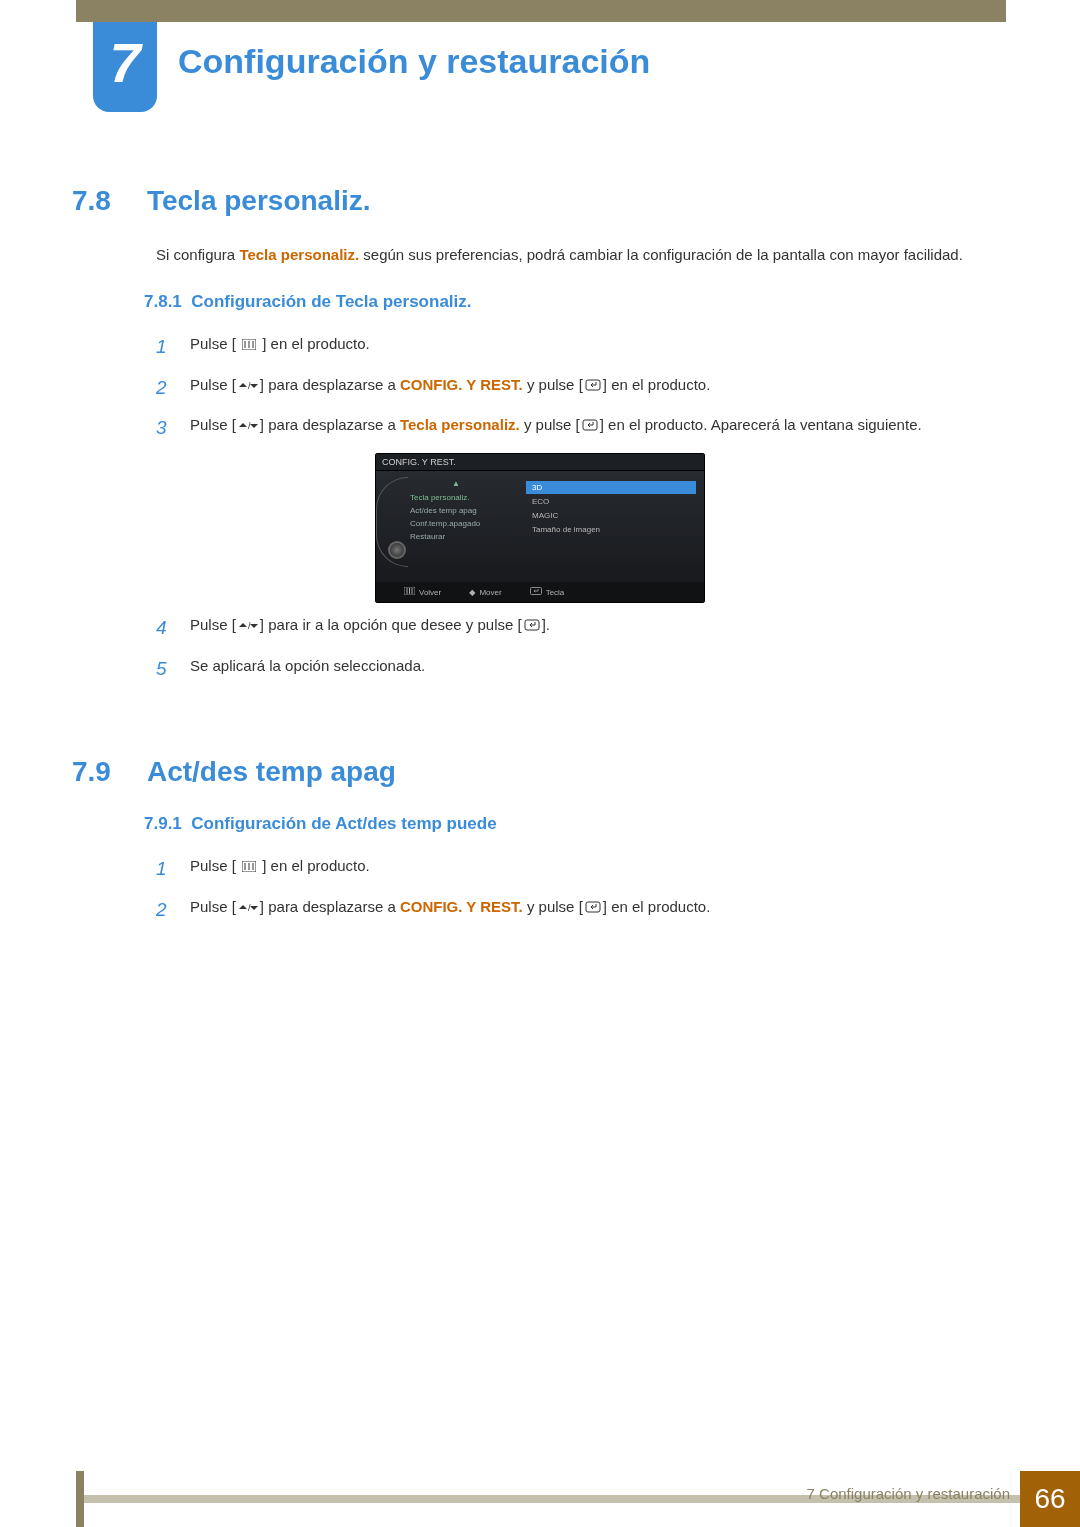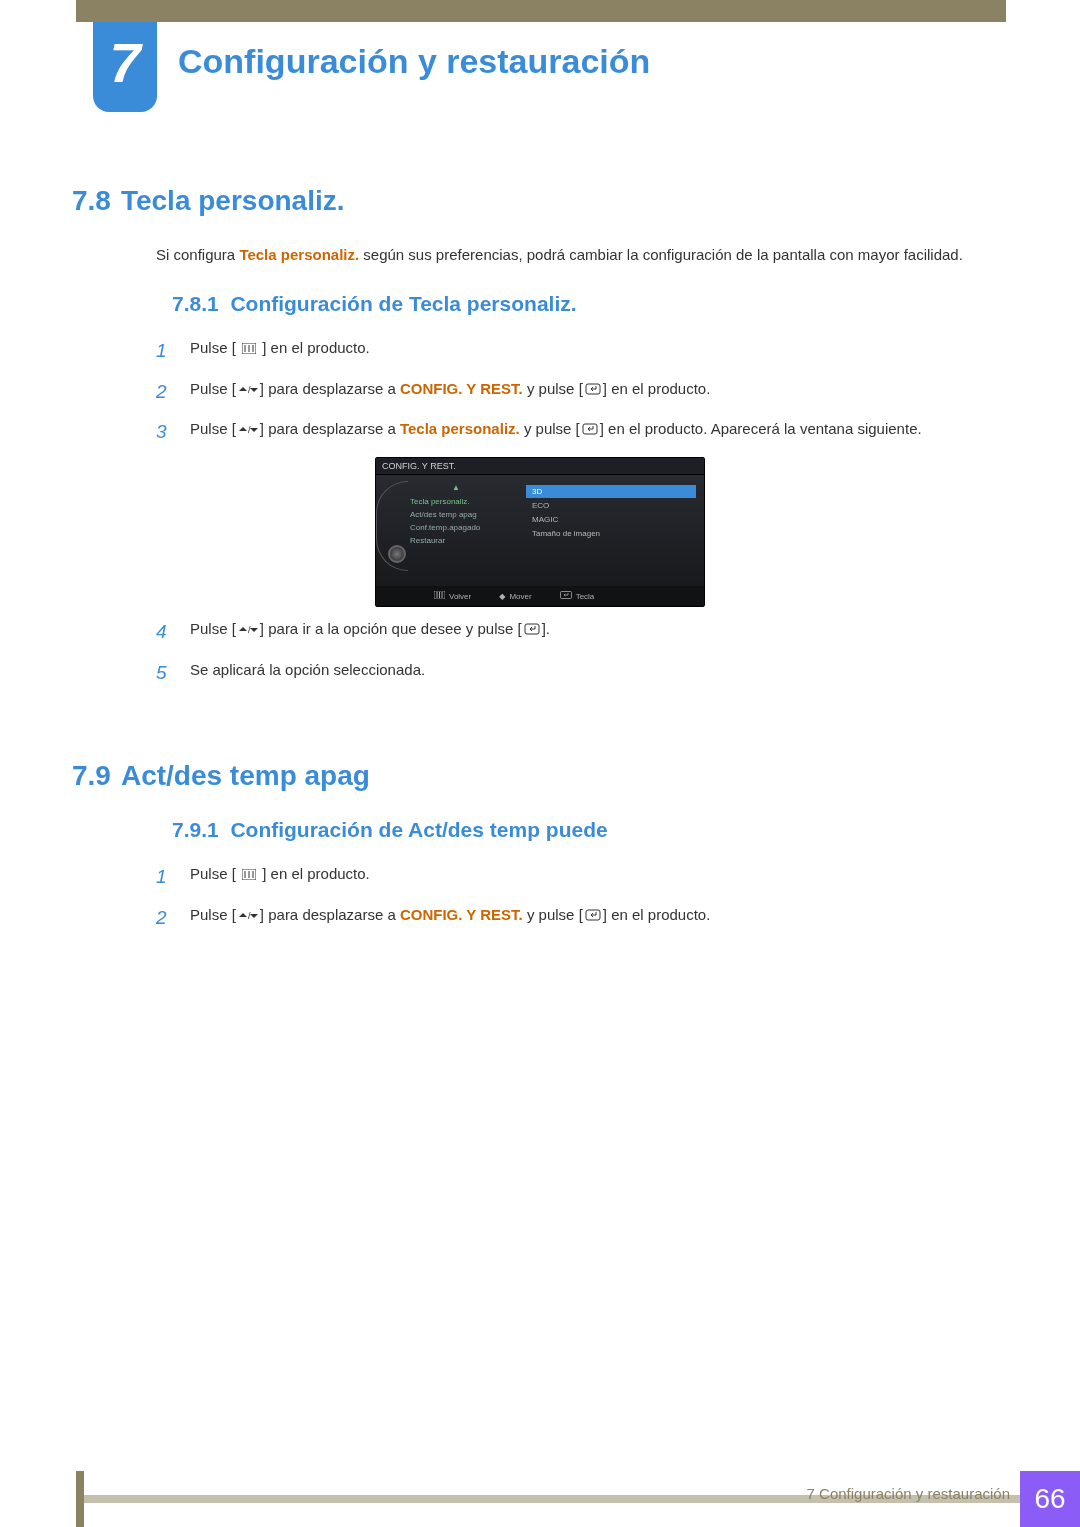--- a/index.html
+++ b/index.html
@@ -21,28 +21,28 @@
 
   
   .top-band { position:absolute; left:0; top:0; width:100%; height:22px; }
   .top-band::before {
     content:""; position:absolute; top:0; left:76px; height:22px; width:930px; background:#8b8264;
   }
 
   .content { padding-top:175px; }
 
   
-  .h2 { display:flex; gap:10px; align-items:flex-end; margin-top:10px; margin-bottom:26px; }
+  .h2 { display:flex; gap:36px; align-items:flex-end; margin-top:10px; margin-bottom:26px; }
   .h2-num { font-size:28px; font-weight:700; color:#3a8cd9; }
   .h2-title { font-size:28px; font-weight:700; color:#3a8cd9; }
 
   .para { font-size:15px; line-height:1.55; margin:0 0 18px 84px; color:#333; }
   .bold-orange { font-weight:700; color:#cc6600; }
 
-  .h3 { font-size:21px; font-weight:700; color:#3a8cd9; margin:26px 0 20px 100px; }
+  .h3 { font-size:17px; font-weight:700; color:#3a8cd9; margin:26px 0 20px 72px; }
 
   .step { display:flex; align-items:flex-start; gap:16px; margin:0 0 10px 84px; font-size:15px; line-height:1.6; }
   .step-num { font-size:19px; font-style:italic; font-weight:400; color:#3a8cd9; min-width:18px; }
   .step-text { flex:1; color:#333; }
 
   .bullet-item { display:flex; gap:16px; margin:0 0 10px 132px; font-size:15px; line-height:1.6; }
   .bullet-dot { width:6px; height:6px; border-radius:50%; background:#cc6600; margin-top:8px; flex-shrink:0; }
 
   
   .icon { display:inline-block; vertical-align:middle; margin:0 2px; }
@@ -57,29 +57,29 @@
   .osd-body { display:flex; height:110px; }
   .osd-left { width:150px; padding:8px 4px 4px 14px; position:relative; }
   .osd-arc { position:absolute; left:0; top:6px; width:32px; height:90px; border:1px solid #555; border-right:none; border-radius:40px 0 0 40px; }
   .osd-arrow-up { text-align:center; color:#7bbf8f; font-size:8px; margin-bottom:3px; }
   .osd-left-item { margin-left:20px; padding:2px 0; font-size:8px; color:#9aa; }
   .osd-left-item.sel { color:#7bbf8f; }
   .osd-right { flex:1; padding:10px 8px 4px 0; }
   .osd-right-item { padding:2px 6px; font-size:8px; margin-bottom:1px; }
   .osd-right-item.hl { background:#3a8cd9; color:#fff; }
   .osd-knot { position:absolute; left:12px; top:70px; width:18px; height:18px; border:2px solid #666; border-radius:50%; background:radial-gradient(#777,#222); }
-  .osd-footer { position:absolute; left:0; right:0; bottom:0; height:20px; background:#101214; display:flex; align-items:center; font-size:8px; color:#b0b0b0;padding-left:30px; }
+  .osd-footer { position:absolute; left:0; right:0; bottom:0; height:20px; background:#101214; display:flex; align-items:center; font-size:8px; color:#b0b0b0; }
   .osd-footer-item { display:flex; align-items:center; gap:4px; margin-left:28px; }
 
   
   .page-footer { position:absolute; left:0; right:0; bottom:0; height:56px; }
   .footer-bar { position:absolute; left:76px; right:0; top:24px; height:8px; background:#c5c0ad; }
   .footer-vert { position:absolute; left:76px; bottom:0; width:8px; height:56px; background:#8b8264; }
   .footer-text { position:absolute; right:70px; top:14px; font-size:15px; color:#8b8264; }
-  .page-num { position:absolute; right:0; top:0; width:60px; height:56px; background:#8b5cf6; color:#fff; font-size:28px; font-weight:500; display:flex; align-items:center; justify-content:center; }
+  .page-num { position:absolute; right:0; top:0; width:60px; height:56px; background:#a16207; color:#fff; font-size:28px; font-weight:500; display:flex; align-items:center; justify-content:center; }
 
   .section-gap { height:52px; }
 </style>
 </head>
 <body>
 
 <div class="page">
   <div class="top-band"></div>
 
   <div class="chapter-box">

